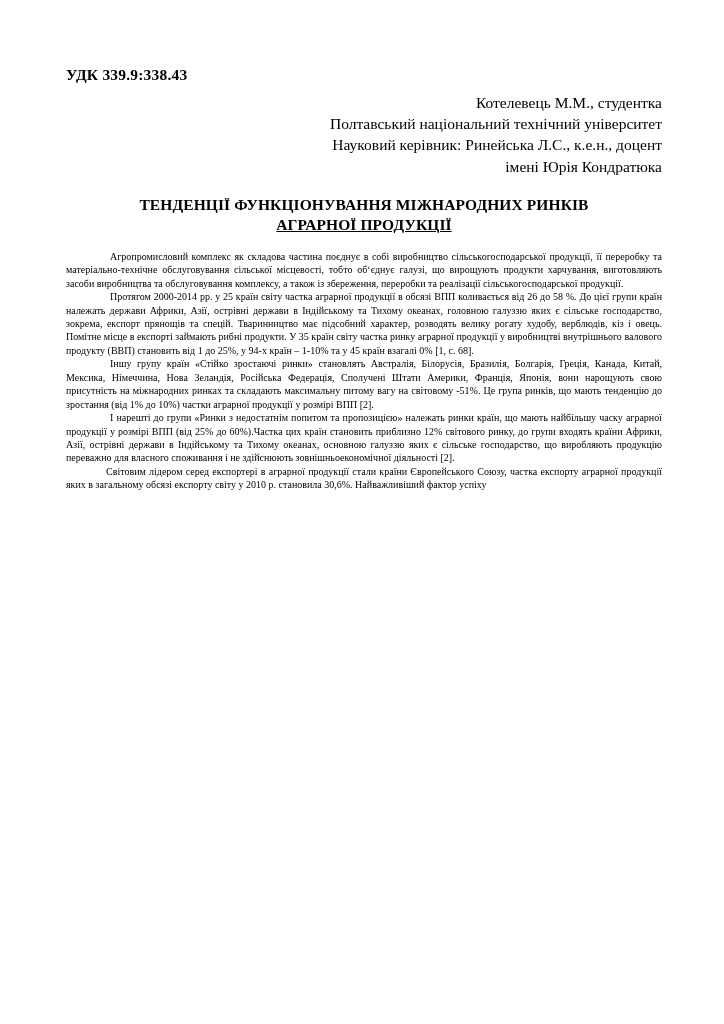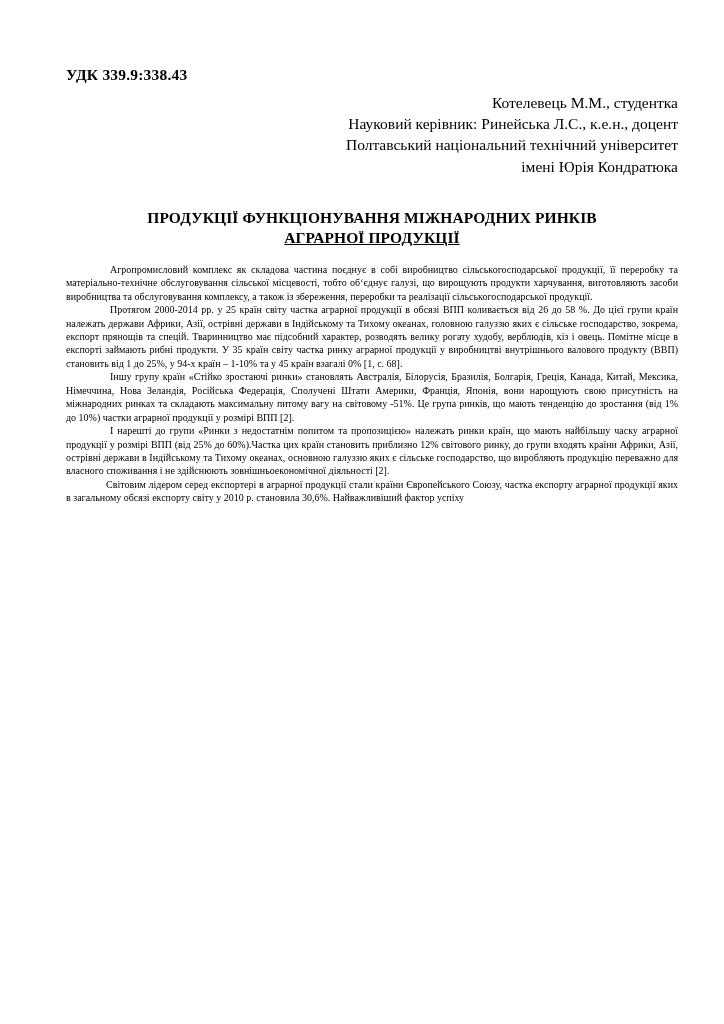--- a/index.html
+++ b/index.html
@@ -11,34 +11,34 @@
     width: 724px;
     height: 1024px;
     font-family: "Liberation Serif", "DejaVu Serif", serif;
     color: #000000;
     overflow: hidden;
   }
   .page {
     box-sizing: border-box;
     width: 724px;
     height: 1024px;
-    padding: 66px 46px 0 66px;
+    padding: 66px 62px 0 66px;
     position: relative;
   }
   .udk {
     font-size: 15.5px;
     font-weight: bold;
     margin: 0 0 8px 0;
     letter-spacing: 0.2px;
   }
   .author-block {
     text-align: right;
     font-size: 15.5px;
     line-height: 1.37;
-    margin-bottom: 31px;
+    margin-bottom: 18px;
   }
   .author-block div {
     white-space: nowrap;
   }
   .title {
     text-align: center;
     font-weight: bold;
     font-size: 15.5px;
     line-height: 1.32;
     margin: 10px 0 14px 0;
@@ -63,27 +63,27 @@
 </style>
 </head>
 <body>
 
 <div class="page">
 
   <div class="udk">УДК 339.9:338.43</div>
 
   <div class="author-block">
     <div>Котелевець М.М., студентка</div>
+    <div>Полтавський національний технічний університет</div>
     <div>Науковий керівник: Ринейська Л.С., к.е.н., доцент</div>
-    <div>Полтавський національний технічний університет</div>
     <div>імені Юрія Кондратюка</div>
   </div>
 
   <div class="title">
-    <span>ПРОДУКЦІЇ ФУНКЦІОНУВАННЯ МІЖНАРОДНИХ РИНКІВ</span>
+    <span>ТЕНДЕНЦІЇ ФУНКЦІОНУВАННЯ МІЖНАРОДНИХ РИНКІВ</span>
     <span class="line2">АГРАРНОЇ ПРОДУКЦІЇ</span>
   </div>
 
   <div class="body-text">
     <p>Агропромисловий комплекс   як складова частина поєднує в собі виробництво сільськогосподарської продукції, її переробку та матеріально-технічне обслуговування сільської місцевості, тобто об‘єднує галузі, що вирощують продукти харчування, виготовляють засоби виробництва та обслуговування комплексу, а також із збереження, переробки та реалізації сільськогосподарської продукції.</p>
     <p>Протягом 2000-2014 рр. у 25 країн світу частка аграрної продукції в обсязі  ВПП коливається від 26 до 58 %. До цієї групи країн належать держави Африки, Азії, острівні держави  в Індійському та Тихому океанах, головною галуззю яких є сільське господарство, зокрема, експорт прянощів та спецій. Тваринництво має підсобний характер, розводять велику рогату худобу, верблюдів, кіз і овець. Помітне місце в експорті займають рибні продукти. У 35 країн світу частка ринку аграрної продукції у виробництві внутрішнього валового продукту (ВВП) становить від 1 до 25%, у 94-х країн – 1-10% та у 45 країн взагалі 0% [1, с. 68].</p>
     <p>Іншу групу країн «Стійко зростаючі ринки» становлять   Австралія, Білорусія, Бразилія, Болгарія, Греція, Канада, Китай, Мексика, Німеччина, Нова Зеландія, Російська Федерація, Сполучені Штати Америки, Франція, Японія, вони нарощують свою присутність на міжнародних ринках та складають максимальну питому вагу на світовому -51%. Це група ринків, що мають тенденцію до зростання  (від 1% до 10%) частки аграрної продукції у розмірі ВПП [2].</p>
     <p>І нарешті до групи «Ринки з недостатнім попитом та пропозицією» належать ринки країн, що мають найбільшу часку аграрної продукції у розмірі ВПП  (від 25% до 60%).Частка цих країн становить приблизно 12% світового ринку, до групи входять країни Африки,  Азії, острівні держави в Індійському та Тихому океанах, основною галуззю яких є сільське господарство,    що виробляють продукцію переважно для власного споживання і не здійснюють зовнішньоекономічної діяльності [2].</p>
     <p class="p-indent-narrow"> Світовим лідером серед експортері в аграрної продукції стали країни Європейського Союзу, частка експорту аграрної продукції яких в загальному обсязі експорту світу у 2010 р. становила 30,6%. Найважливіший фактор успіху</p>
   </div>

